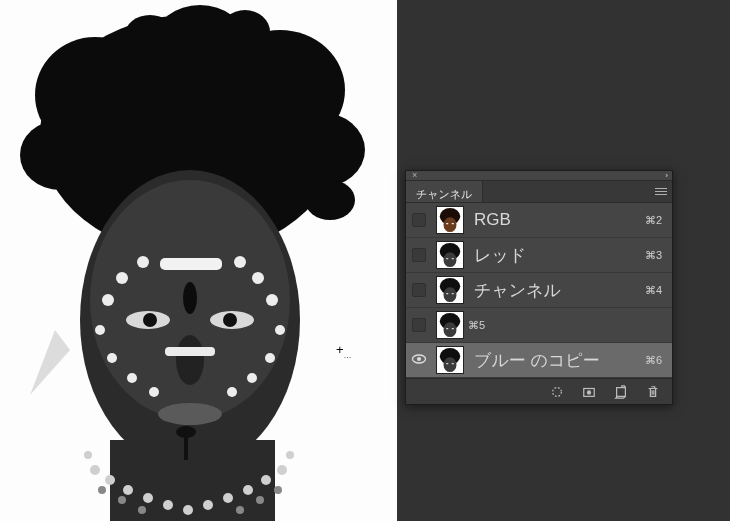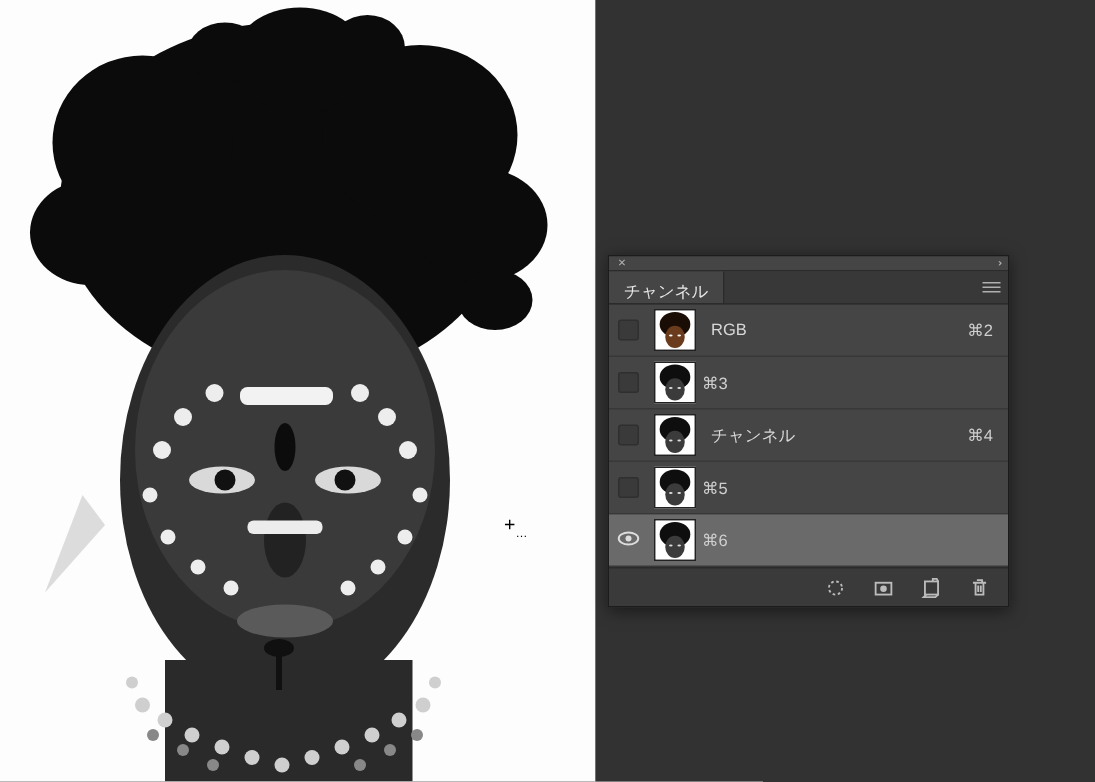--- a/index.html
+++ b/index.html
@@ -104,21 +104,21 @@
   .thumb {
     width: 28px;
     height: 28px;
     margin: 0 4px;
     border: 1px solid #222;
     background: #fff;
     position: relative;
     overflow: hidden;
   }
   .thumb svg { width: 100%; height: 100%; display: block; }
-  .ch-name { flex: 1; padding-left: 6px; font-size: 11px; }
+  .ch-name { flex: 1; padding-left: 6px; font-size: 17px; }
   .ch-shortcut { padding-right: 10px; font-size: 11px; color: #cfcfcf; }
   .panel-footer {
     height: 26px;
     background: #3a3a3a;
     border-top: 1px solid #2b2b2b;
     display: flex;
     align-items: center;
     justify-content: flex-end;
     gap: 14px;
     padding: 0 10px;
@@ -259,20 +259,21 @@
           </div>
           <div class="thumb">
             <svg viewBox="0 0 28 28">
               <rect width="28" height="28" fill="#fff"></rect>
               <ellipse cx="14" cy="10" rx="11" ry="9" fill="#0e0e0e"></ellipse>
               <ellipse cx="14" cy="19" rx="7" ry="8" fill="#3b3b3b"></ellipse>
               <ellipse cx="11" cy="18" rx="1.3" ry="0.7" fill="#ddd"></ellipse>
               <ellipse cx="17" cy="18" rx="1.3" ry="0.7" fill="#ddd"></ellipse>
             </svg>
           </div>
+          <div class="ch-name">レッド</div>
           <div class="ch-shortcut">⌘3</div>
         </div>
         <div class="channel-row">
           <div class="vis-col">
             <span class="vis-box"></span>
           </div>
           <div class="thumb">
             <svg viewBox="0 0 28 28">
               <rect width="28" height="28" fill="#fff"></rect>
               <ellipse cx="14" cy="10" rx="11" ry="9" fill="#0e0e0e"></ellipse>
@@ -308,20 +309,21 @@
           </div>
           <div class="thumb">
             <svg viewBox="0 0 28 28">
               <rect width="28" height="28" fill="#fff"></rect>
               <ellipse cx="14" cy="10" rx="11" ry="9" fill="#0e0e0e"></ellipse>
               <ellipse cx="14" cy="19" rx="7" ry="8" fill="#3b3b3b"></ellipse>
               <ellipse cx="11" cy="18" rx="1.3" ry="0.7" fill="#ddd"></ellipse>
               <ellipse cx="17" cy="18" rx="1.3" ry="0.7" fill="#ddd"></ellipse>
             </svg>
           </div>
+          <div class="ch-name">ブルー のコピー</div>
           <div class="ch-shortcut">⌘6</div>
         </div>
       </div>
 
     <div class="panel-footer">
       <div class="footer-btn">
         <svg viewBox="0 0 16 16">
             <circle cx="8" cy="8" r="5" stroke-dasharray="2 2"></circle>
           </svg>
       </div>

